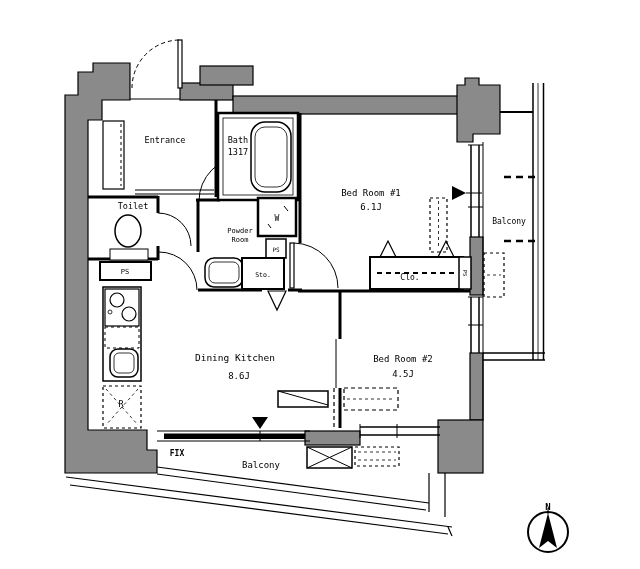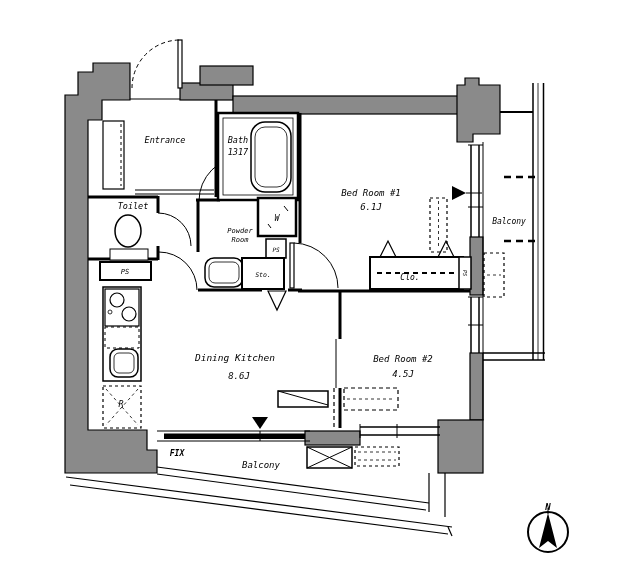--- a/index.html
+++ b/index.html
@@ -1,16 +1,16 @@
 <!DOCTYPE html>
 <html style="--wall: #8a8a8a; --line: #000000; --bg: #ffffff;"><head>
 <meta charset="utf-8">
 <style>
   html,body{margin:0;padding:0;background:#fff;}
-  #stage{position:relative;width:640px;height:569px;background:var(--bg,#fff);overflow:hidden;font-style:italic;}
+  #stage{position:relative;width:640px;height:569px;background:var(--bg,#fff);overflow:hidden;}
   svg{display:block;}
   .wall{fill:var(--wall,#8a8a8a);stroke:var(--line,#000);stroke-width:1.2;}
   .ln{fill:none;stroke:var(--line,#000);}
   .w08{stroke-width:.8}.w1{stroke-width:1}.w12{stroke-width:1.2}.w15{stroke-width:1.5}
   .w2{stroke-width:2}.w25{stroke-width:2.5}.w3{stroke-width:3}
   .d33{stroke-dasharray:3 3}.d43{stroke-dasharray:4 3}.d54{stroke-dasharray:5 4}.d75{stroke-dasharray:7 5}
   .wbox{fill:#fff;stroke:var(--line,#000);}
   .blk{fill:var(--line,#000);stroke:none;}
   .lbl{font-family:"DejaVu Sans Mono","Liberation Mono",monospace;fill:#000;text-anchor:middle;}
 </style>

